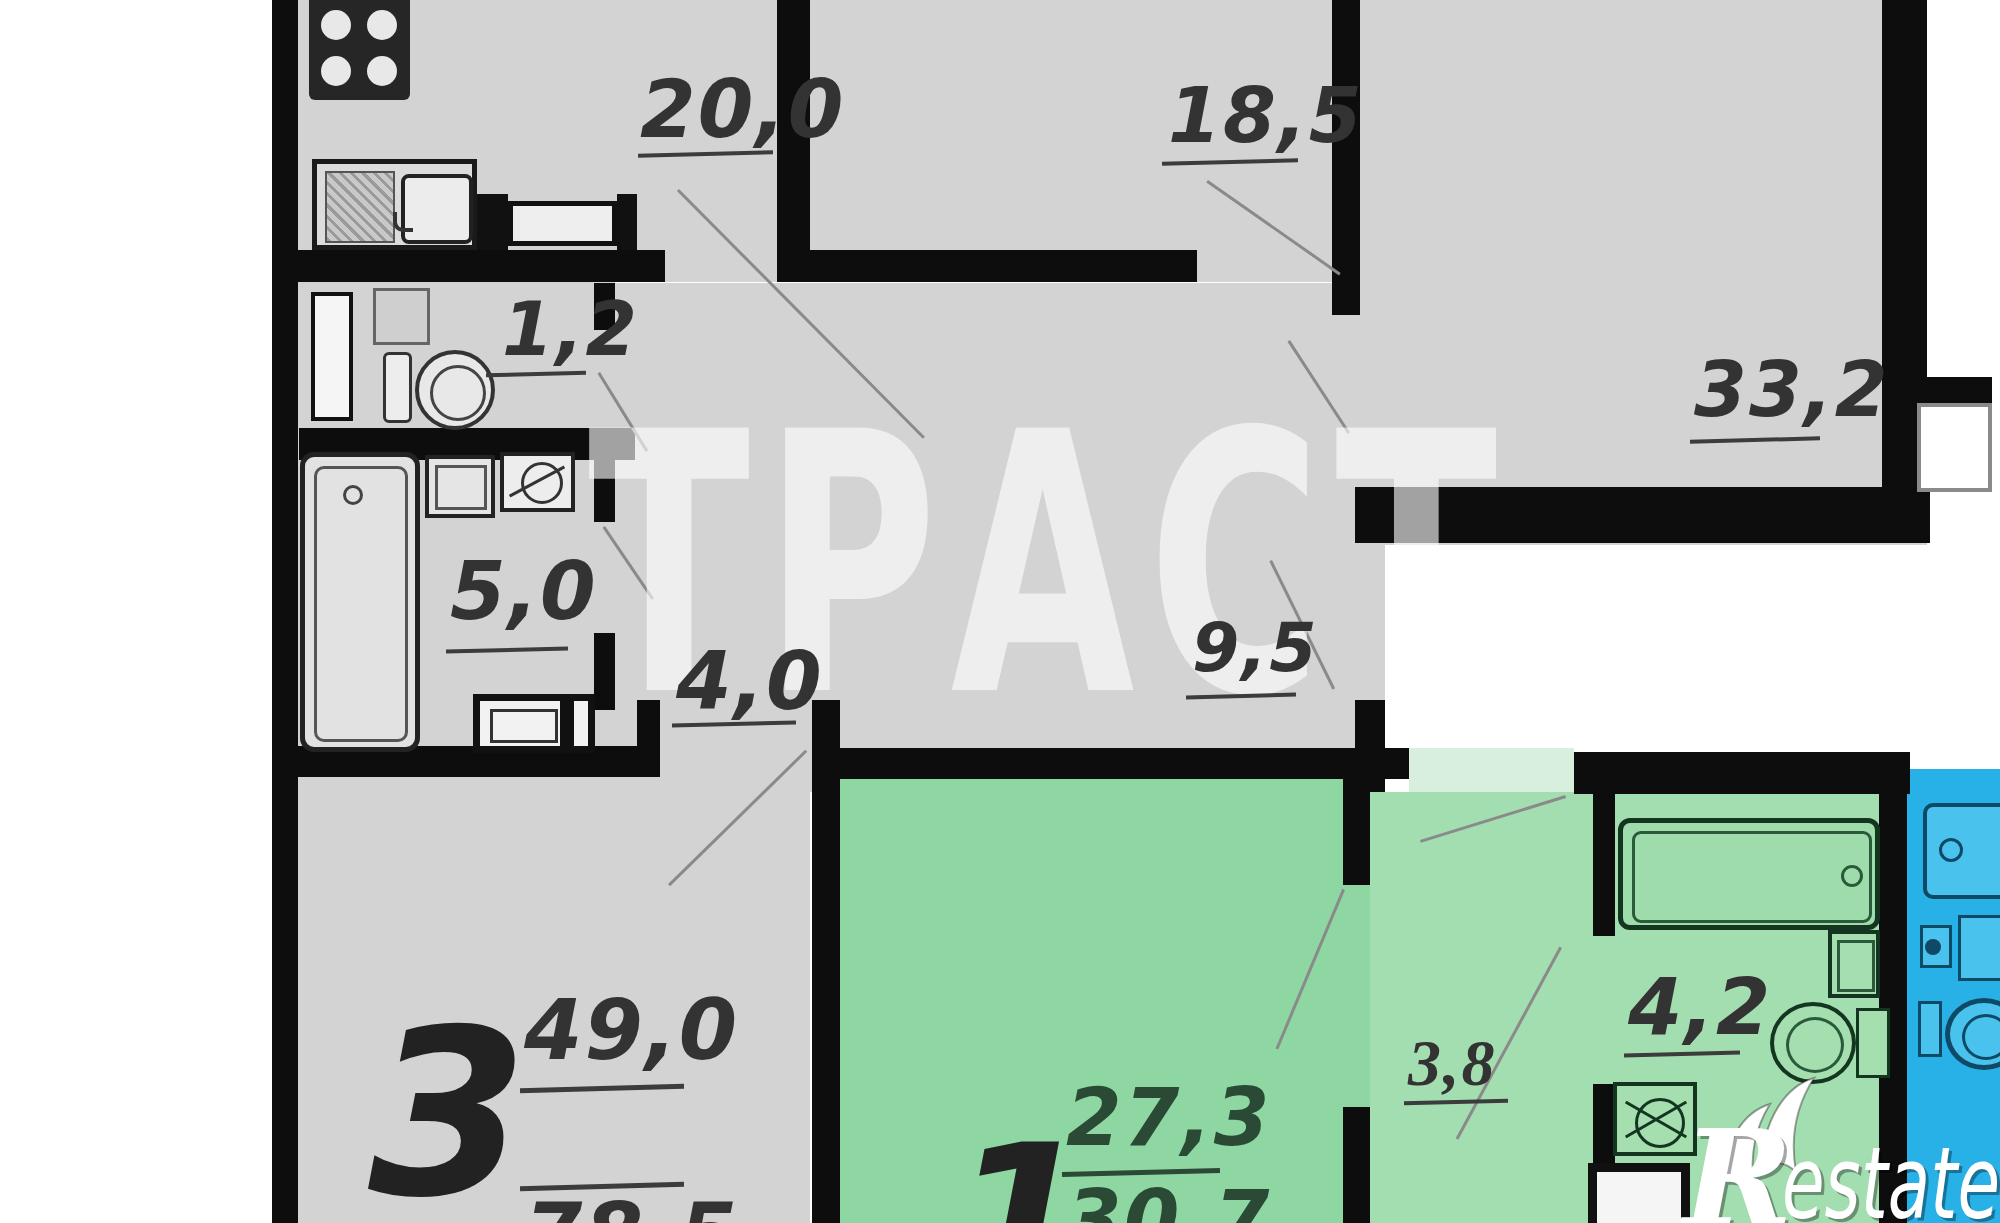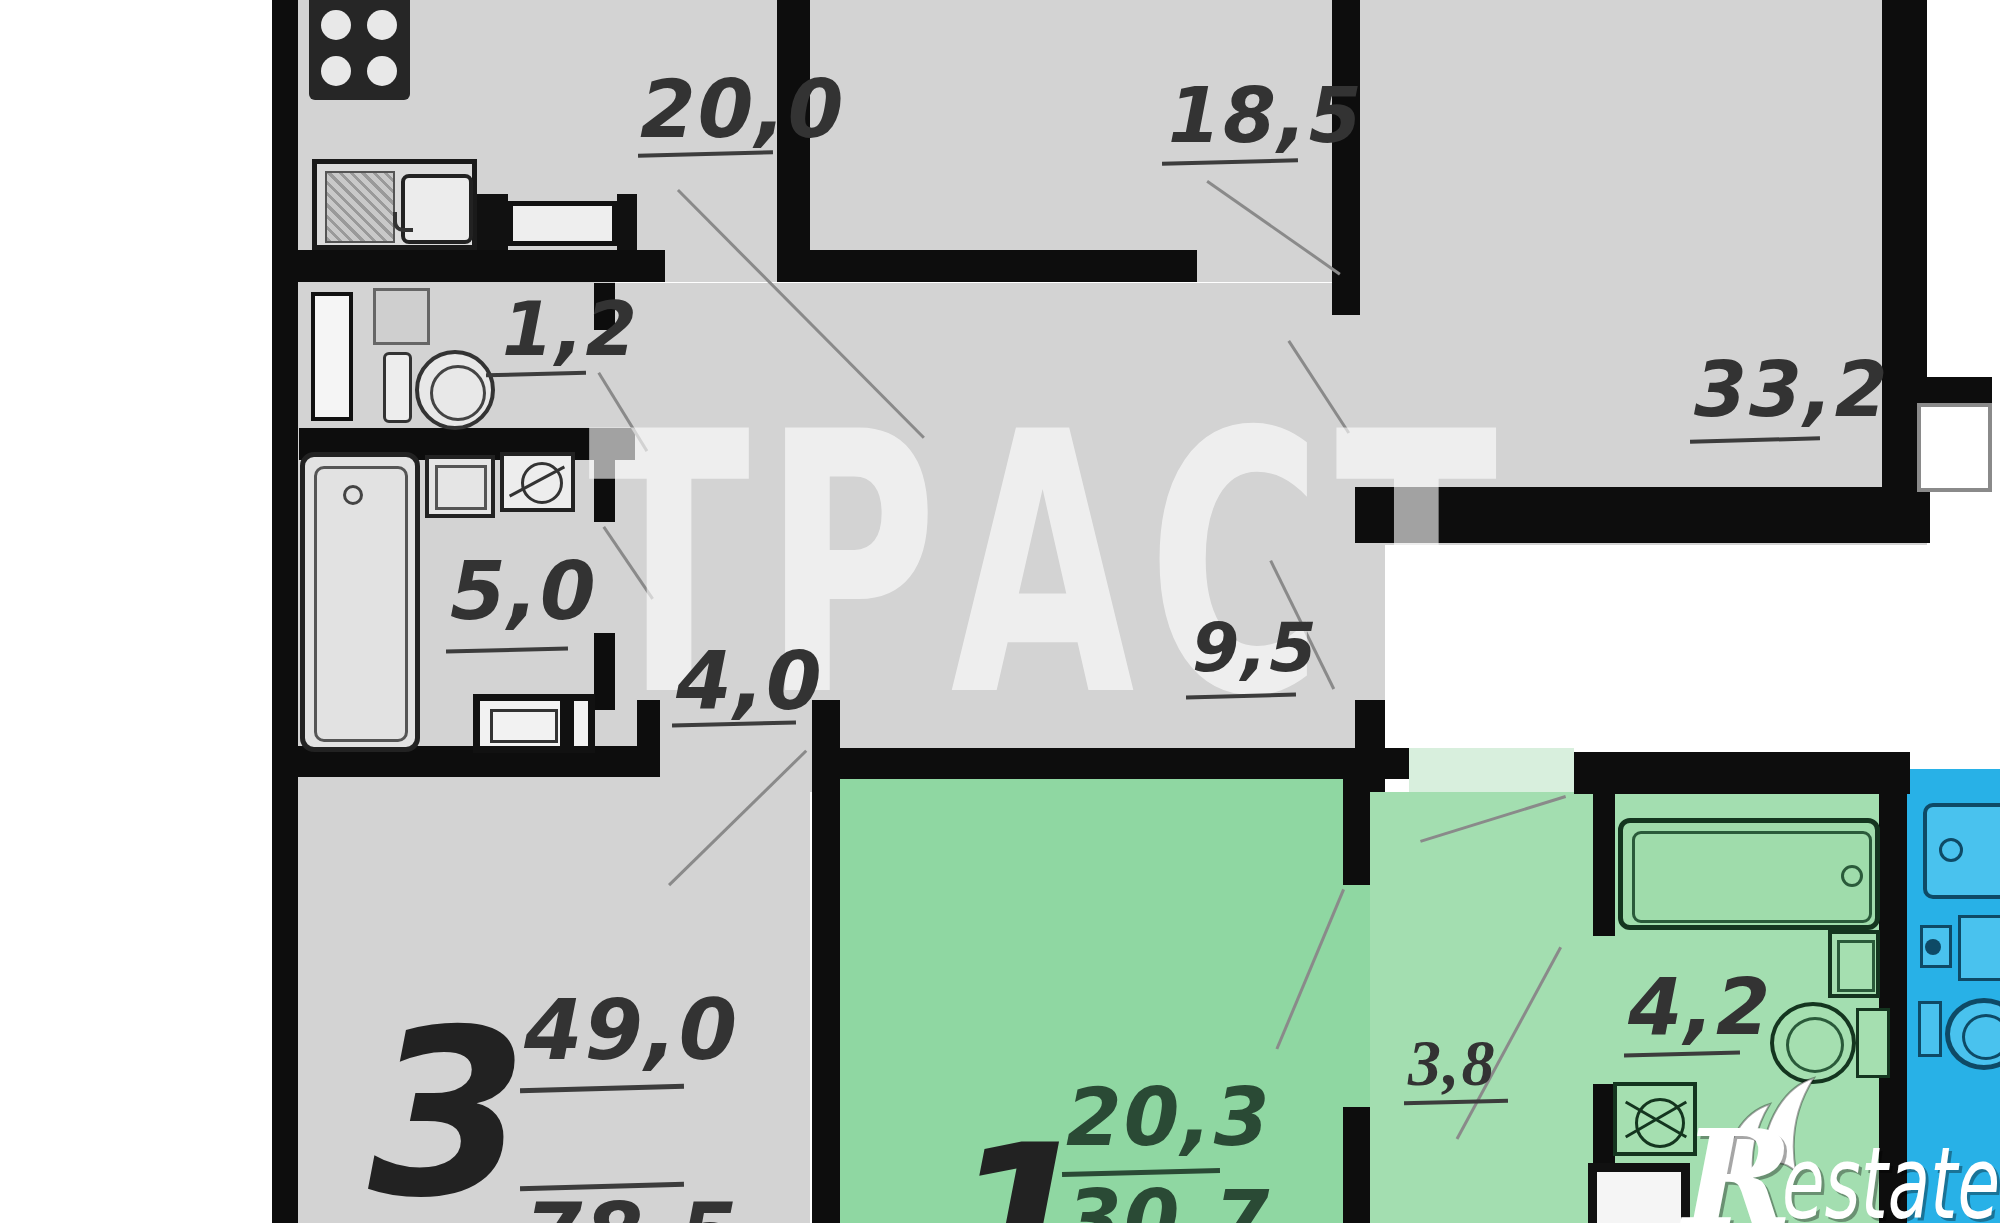--- a/index.html
+++ b/index.html
@@ -166,21 +166,21 @@
   <div class="lbl" style="left:1628px;top:968px;font-size:78px;">4,2</div>
   <div class="ul" style="left:1624px;top:1052px;width:116px;"></div>
 
   <div class="bigdigit" style="left:368px;top:1000px;font-size:230px;">3</div>
   <div class="lbl" style="left:524px;top:988px;font-size:84px;">49,0</div>
   <div class="ul" style="left:520px;top:1086px;width:164px;height:5px;"></div>
   <div class="ul" style="left:520px;top:1184px;width:164px;height:5px;"></div>
   <div class="lbl" style="left:524px;top:1192px;font-size:84px;">78,5</div>
 
   <div class="bigdigit" style="left:948px;top:1118px;font-size:210px;">1</div>
-  <div class="lbl" style="left:1066px;top:1078px;font-size:80px;color:#2a4a35;">20,3</div>
+  <div class="lbl" style="left:1066px;top:1078px;font-size:80px;color:#2a4a35;">27,3</div>
   <div class="ul" style="left:1062px;top:1170px;width:158px;height:5px;background:#2a4a35;"></div>
   <div class="lbl" style="left:1066px;top:1180px;font-size:80px;color:#2a4a35;">30,7</div>
 
   <svg style="position:absolute;left:1640px;top:1040px;" width="360" height="183" viewBox="0 0 360 183">
     <path d="M86,140 C84,100 104,72 130,64 C114,90 110,116 114,144 C104,134 93,134 86,140 Z" fill="#ffffff" stroke="rgba(0,0,0,0.35)" stroke-width="2"></path>
     <path d="M122,128 C122,80 146,46 174,38 C156,66 150,98 156,132 C144,120 130,121 122,128 Z" fill="#ffffff" stroke="rgba(0,0,0,0.35)" stroke-width="2"></path>
     <text x="43" y="185" font-family="DejaVu Serif, serif" font-style="italic" font-weight="bold" font-size="132" fill="rgba(0,0,0,0.35)" transform="translate(3,3)">R</text>
     <text x="43" y="185" font-family="DejaVu Serif, serif" font-style="italic" font-weight="bold" font-size="132" fill="#ffffff">R</text>
     <text x="142" y="178" font-family="DejaVu Sans, sans-serif" font-style="italic" font-size="100" fill="rgba(0,0,0,0.35)" textLength="218" lengthAdjust="spacingAndGlyphs" transform="translate(3,3)">estate</text>
     <text x="142" y="178" font-family="DejaVu Sans, sans-serif" font-style="italic" font-size="100" fill="#ffffff" textLength="218" lengthAdjust="spacingAndGlyphs">estate</text>

